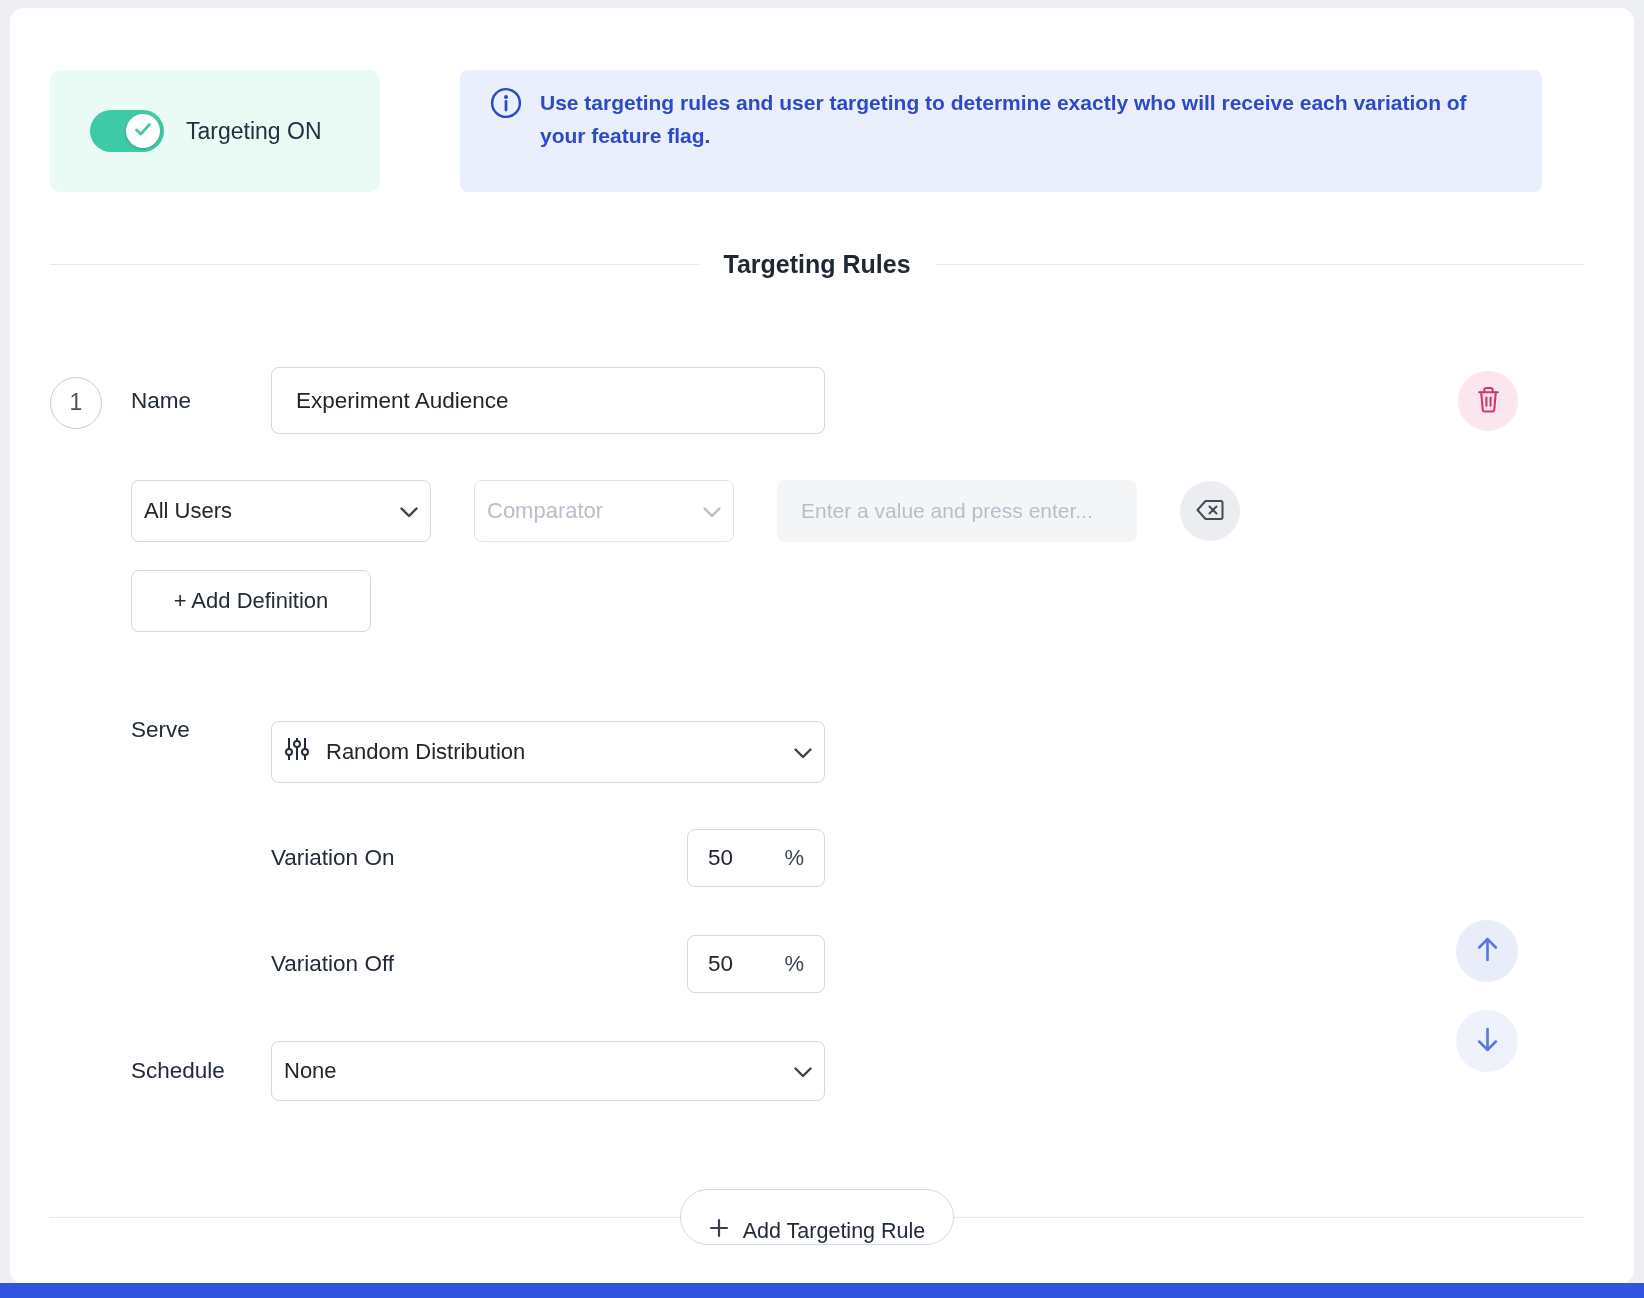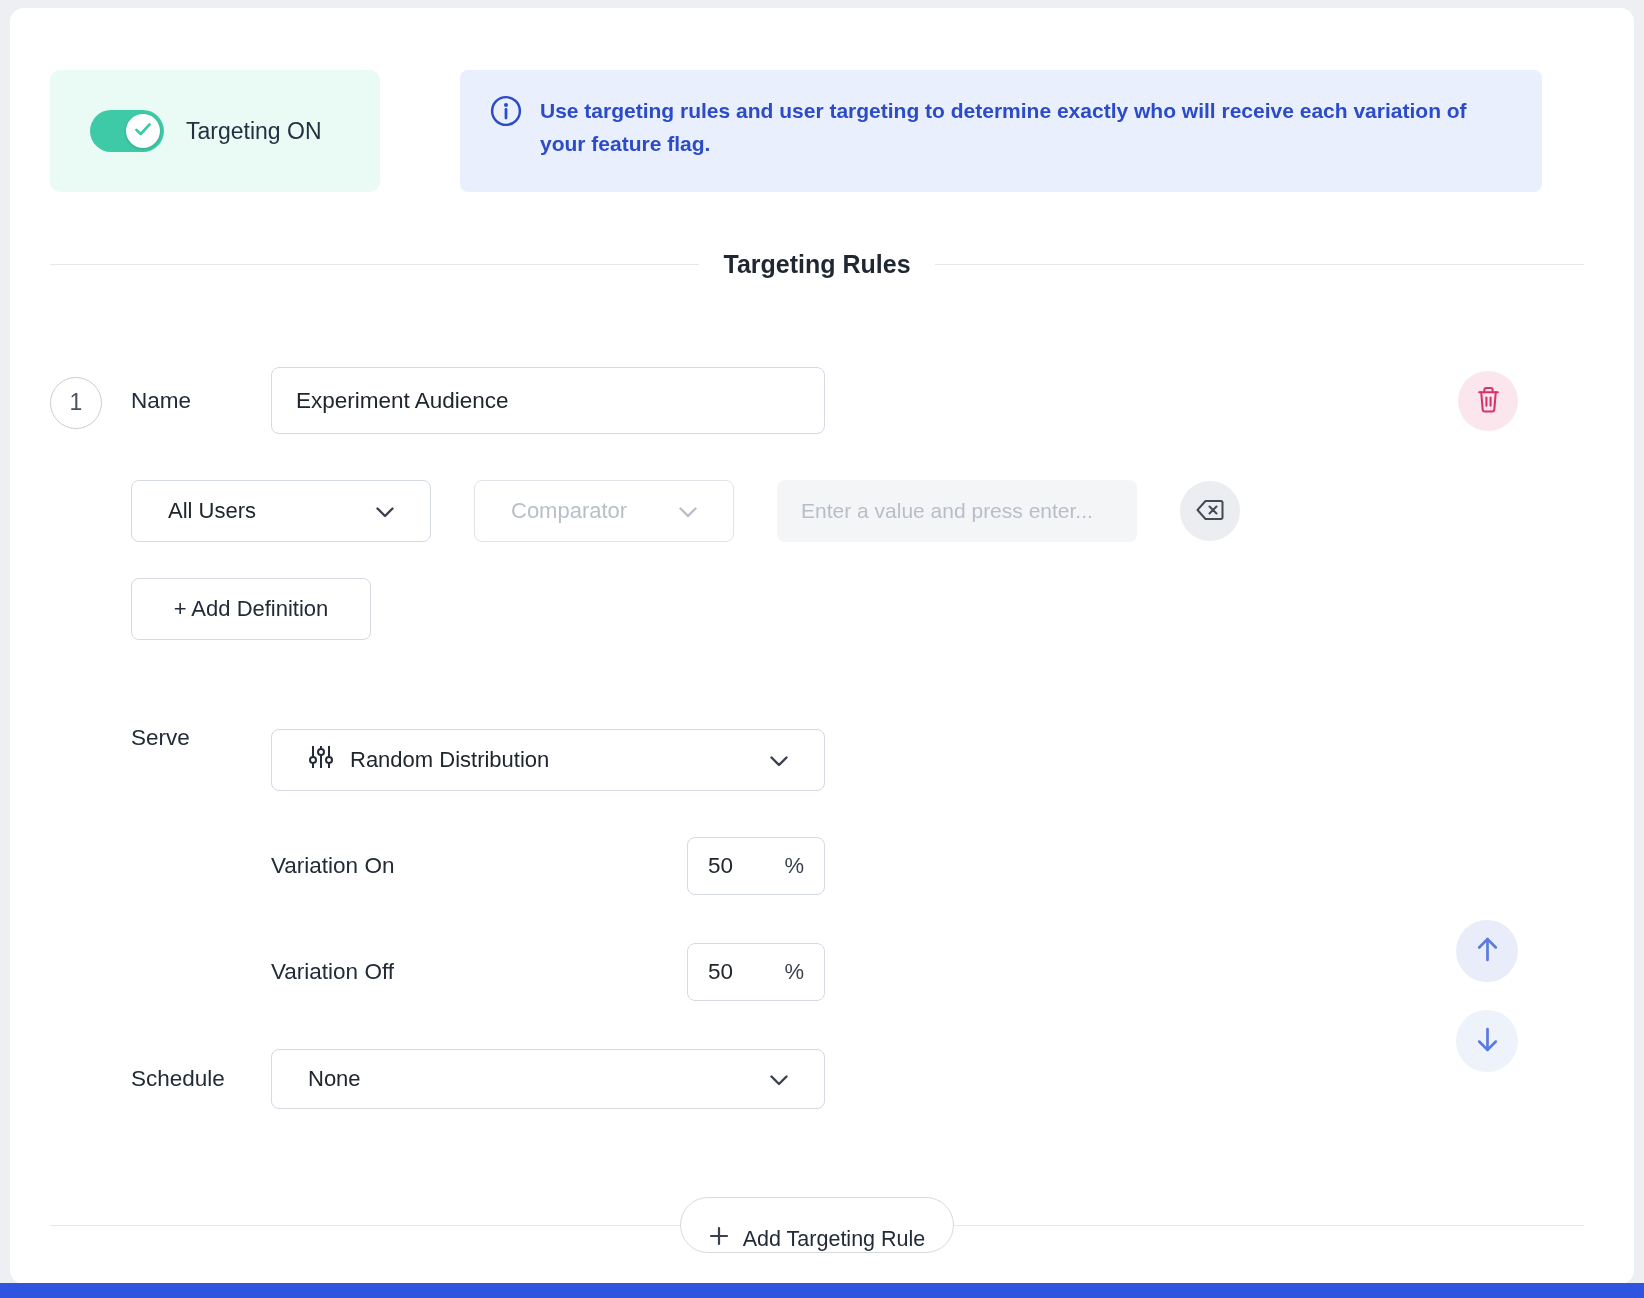--- a/index.html
+++ b/index.html
@@ -53,21 +53,21 @@
     display: flex; align-items: center; justify-content: center;
     box-shadow: 0 1px 3px rgba(0,0,0,0.18);
   }
   .toggle-label { font-size: 23px; color: #253140; font-weight: 400; }
 
   .info-banner {
     width: 1082px; height: 122px;
     background: #e9effc;
     border-radius: 8px;
     display: flex; align-items: flex-start;
-    padding: 24px 30px 0 30px;
+    padding: 16px 30px 0 30px;
     gap: 18px;
   }
   .info-banner p {
     color: #2b4bc8;
     font-size: 21px;
     font-weight: 700;
     line-height: 33px;
     max-width: 960px;
   }
   .info-icon { margin-top: 1px; flex-shrink: 0; }
@@ -123,21 +123,21 @@
   .row-definition .label-col { padding-top: 16px; }
   .def-fields { display: flex; flex-direction: column; }
   .def-selects { display: flex; gap: 43px; align-items: center; }
 
   .select {
     height: 62px;
     border: 1px solid #d5d9e0;
     border-radius: 8px;
     background: #fff;
     display: flex; align-items: center; justify-content: space-between;
-    padding: 0 36px;
+    padding: 0 12px;
     font-size: 22px; color: #20262e;
     cursor: pointer;
   }
   .select-property { width: 300px; }
   .select-comparator { width: 260px; border-color: #e0e3e8; color: #b9bfc9; }
   .value-input {
     width: 360px; height: 62px;
     background: #f4f5f7;
     border: none; border-radius: 8px;
     padding: 0 24px;
@@ -150,21 +150,21 @@
   .backspace-btn {
     width: 60px; height: 60px;
     border-radius: 50%;
     background: #ecedf0;
     border: none;
     display: flex; align-items: center; justify-content: center;
     cursor: pointer;
     flex-shrink: 0;
   }
   .add-def-btn {
-    margin-top: 36px;
+    margin-top: 28px;
     width: 240px; height: 62px;
     border: 1px solid #d5d9e0;
     border-radius: 8px;
     background: #fff;
     font-size: 22px; color: #222b38;
     font-family: "Liberation Sans", sans-serif;
     cursor: pointer;
   }
 
   .row-serve { align-items: center; margin-bottom: 46px; }

